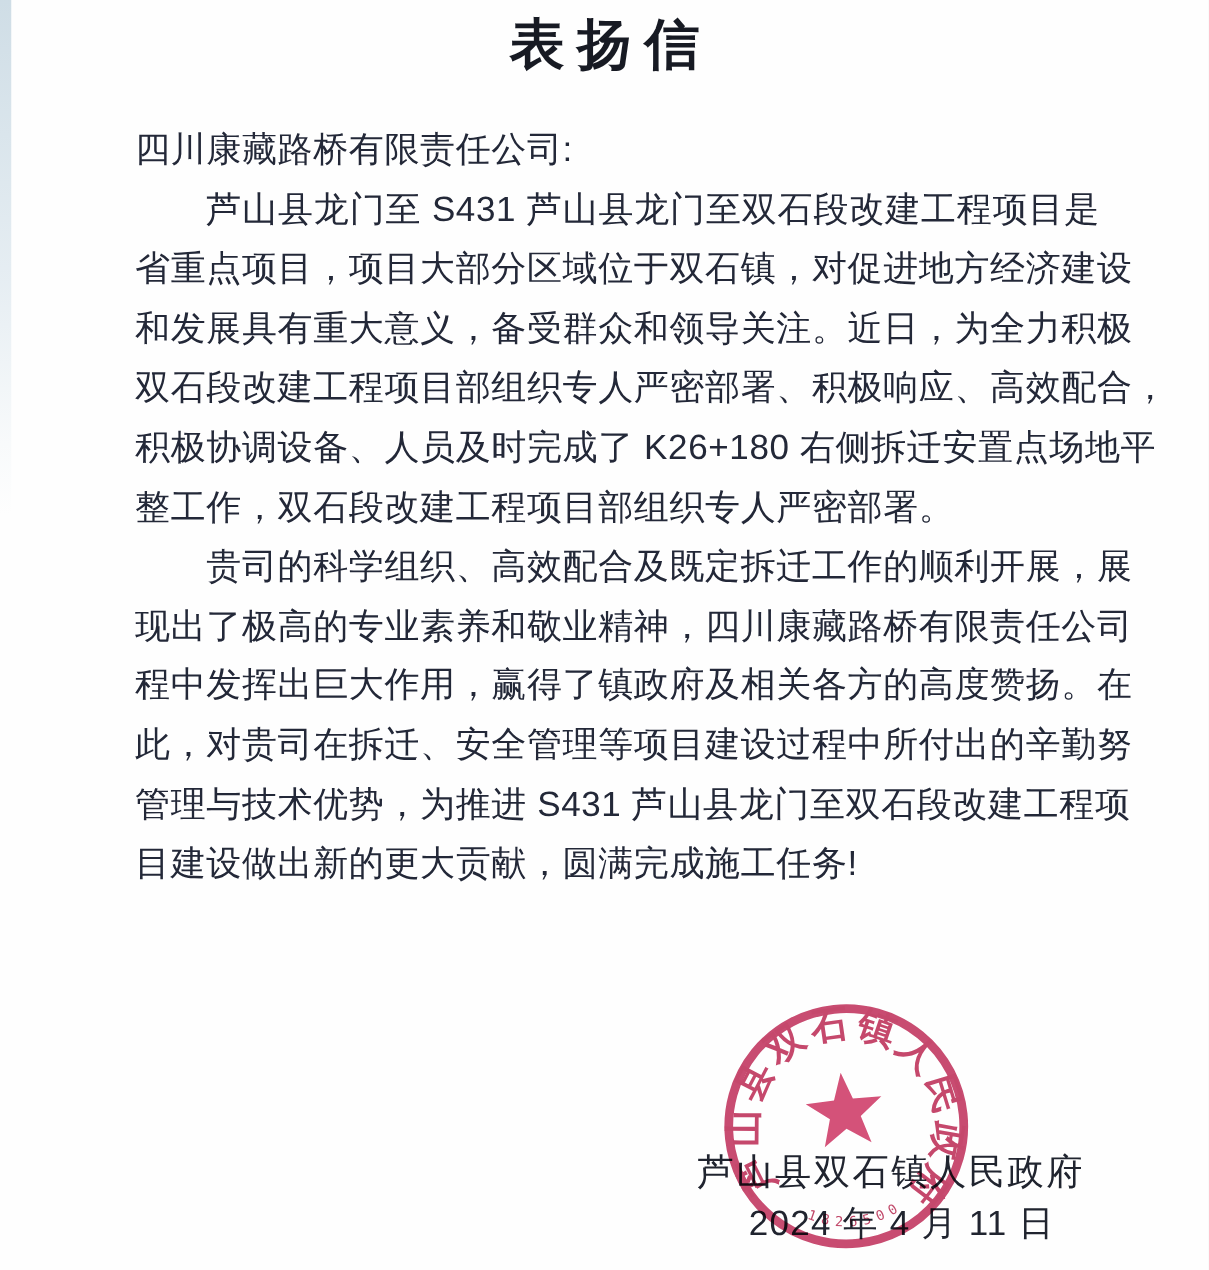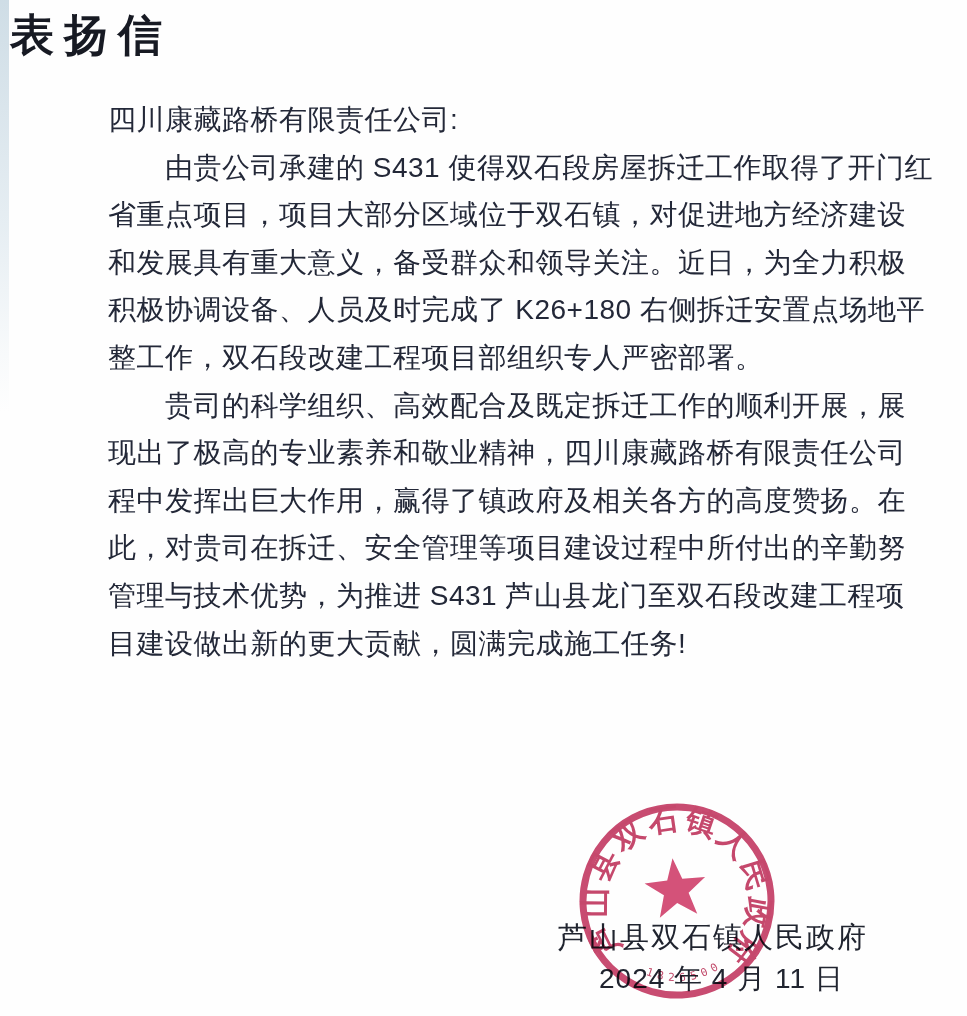--- a/index.html
+++ b/index.html
@@ -21,20 +21,21 @@
     background: linear-gradient(to bottom,
       rgba(168,194,210,0.55) 0%,
       rgba(186,208,222,0.35) 55%,
       rgba(200,218,228,0.12) 85%,
       transparent 100%);
     pointer-events: none;
   }
   .title {
     position: absolute; left: 0; top: 6px;
     width: 100%; margin: 0;
+    text-align: center;
     font-size: 44px; font-weight: 700;
     letter-spacing: 10px; text-indent: 10px;
     color: #171a23;
   }
   .body-text {
     position: absolute; left: 108px; top: 96px;
     width: 772px;
     color: #232838;
   }
   .line {
@@ -92,23 +93,24 @@
 
 <div class="page">
 
   <div class="scan-edge"></div>
 
   <h1 class="title">表扬信</h1>
 
   <div class="body-text">
     <div class="line salut">四川康藏路桥有限责任公司:</div>
 
-    <div class="line first">由贵公司承建的 S431 使得双石段房屋拆迁工作取得了开门红</div>
+    <div class="line first">芦山县龙门至 S431 芦山县龙门至双石段改建工程项目是</div>
     <div class="line">省重点项目，项目大部分区域位于双石镇，对促进地方经济建设</div>
     <div class="line">和发展具有重大意义，备受群众和领导关注。近日，为全力积极</div>
+    <div class="line">双石段改建工程项目部组织专人严密部署、积极响应、高效配合，</div>
     <div class="line">积极协调设备、人员及时完成了 K26+180 右侧拆迁安置点场地平</div>
     <div class="line last">整工作，双石段改建工程项目部组织专人严密部署。</div>
 
     <div class="line first">贵司的科学组织、高效配合及既定拆迁工作的顺利开展，展</div>
     <div class="line">现出了极高的专业素养和敬业精神，四川康藏路桥有限责任公司</div>
     <div class="line">程中发挥出巨大作用，赢得了镇政府及相关各方的高度赞扬。在</div>
     <div class="line">此，对贵司在拆迁、安全管理等项目建设过程中所付出的辛勤努</div>
     <div class="line">管理与技术优势，为推进 S431 芦山县龙门至双石段改建工程项</div>
     <div class="line last">目建设做出新的更大贡献，圆满完成施工任务!</div>
   </div>

